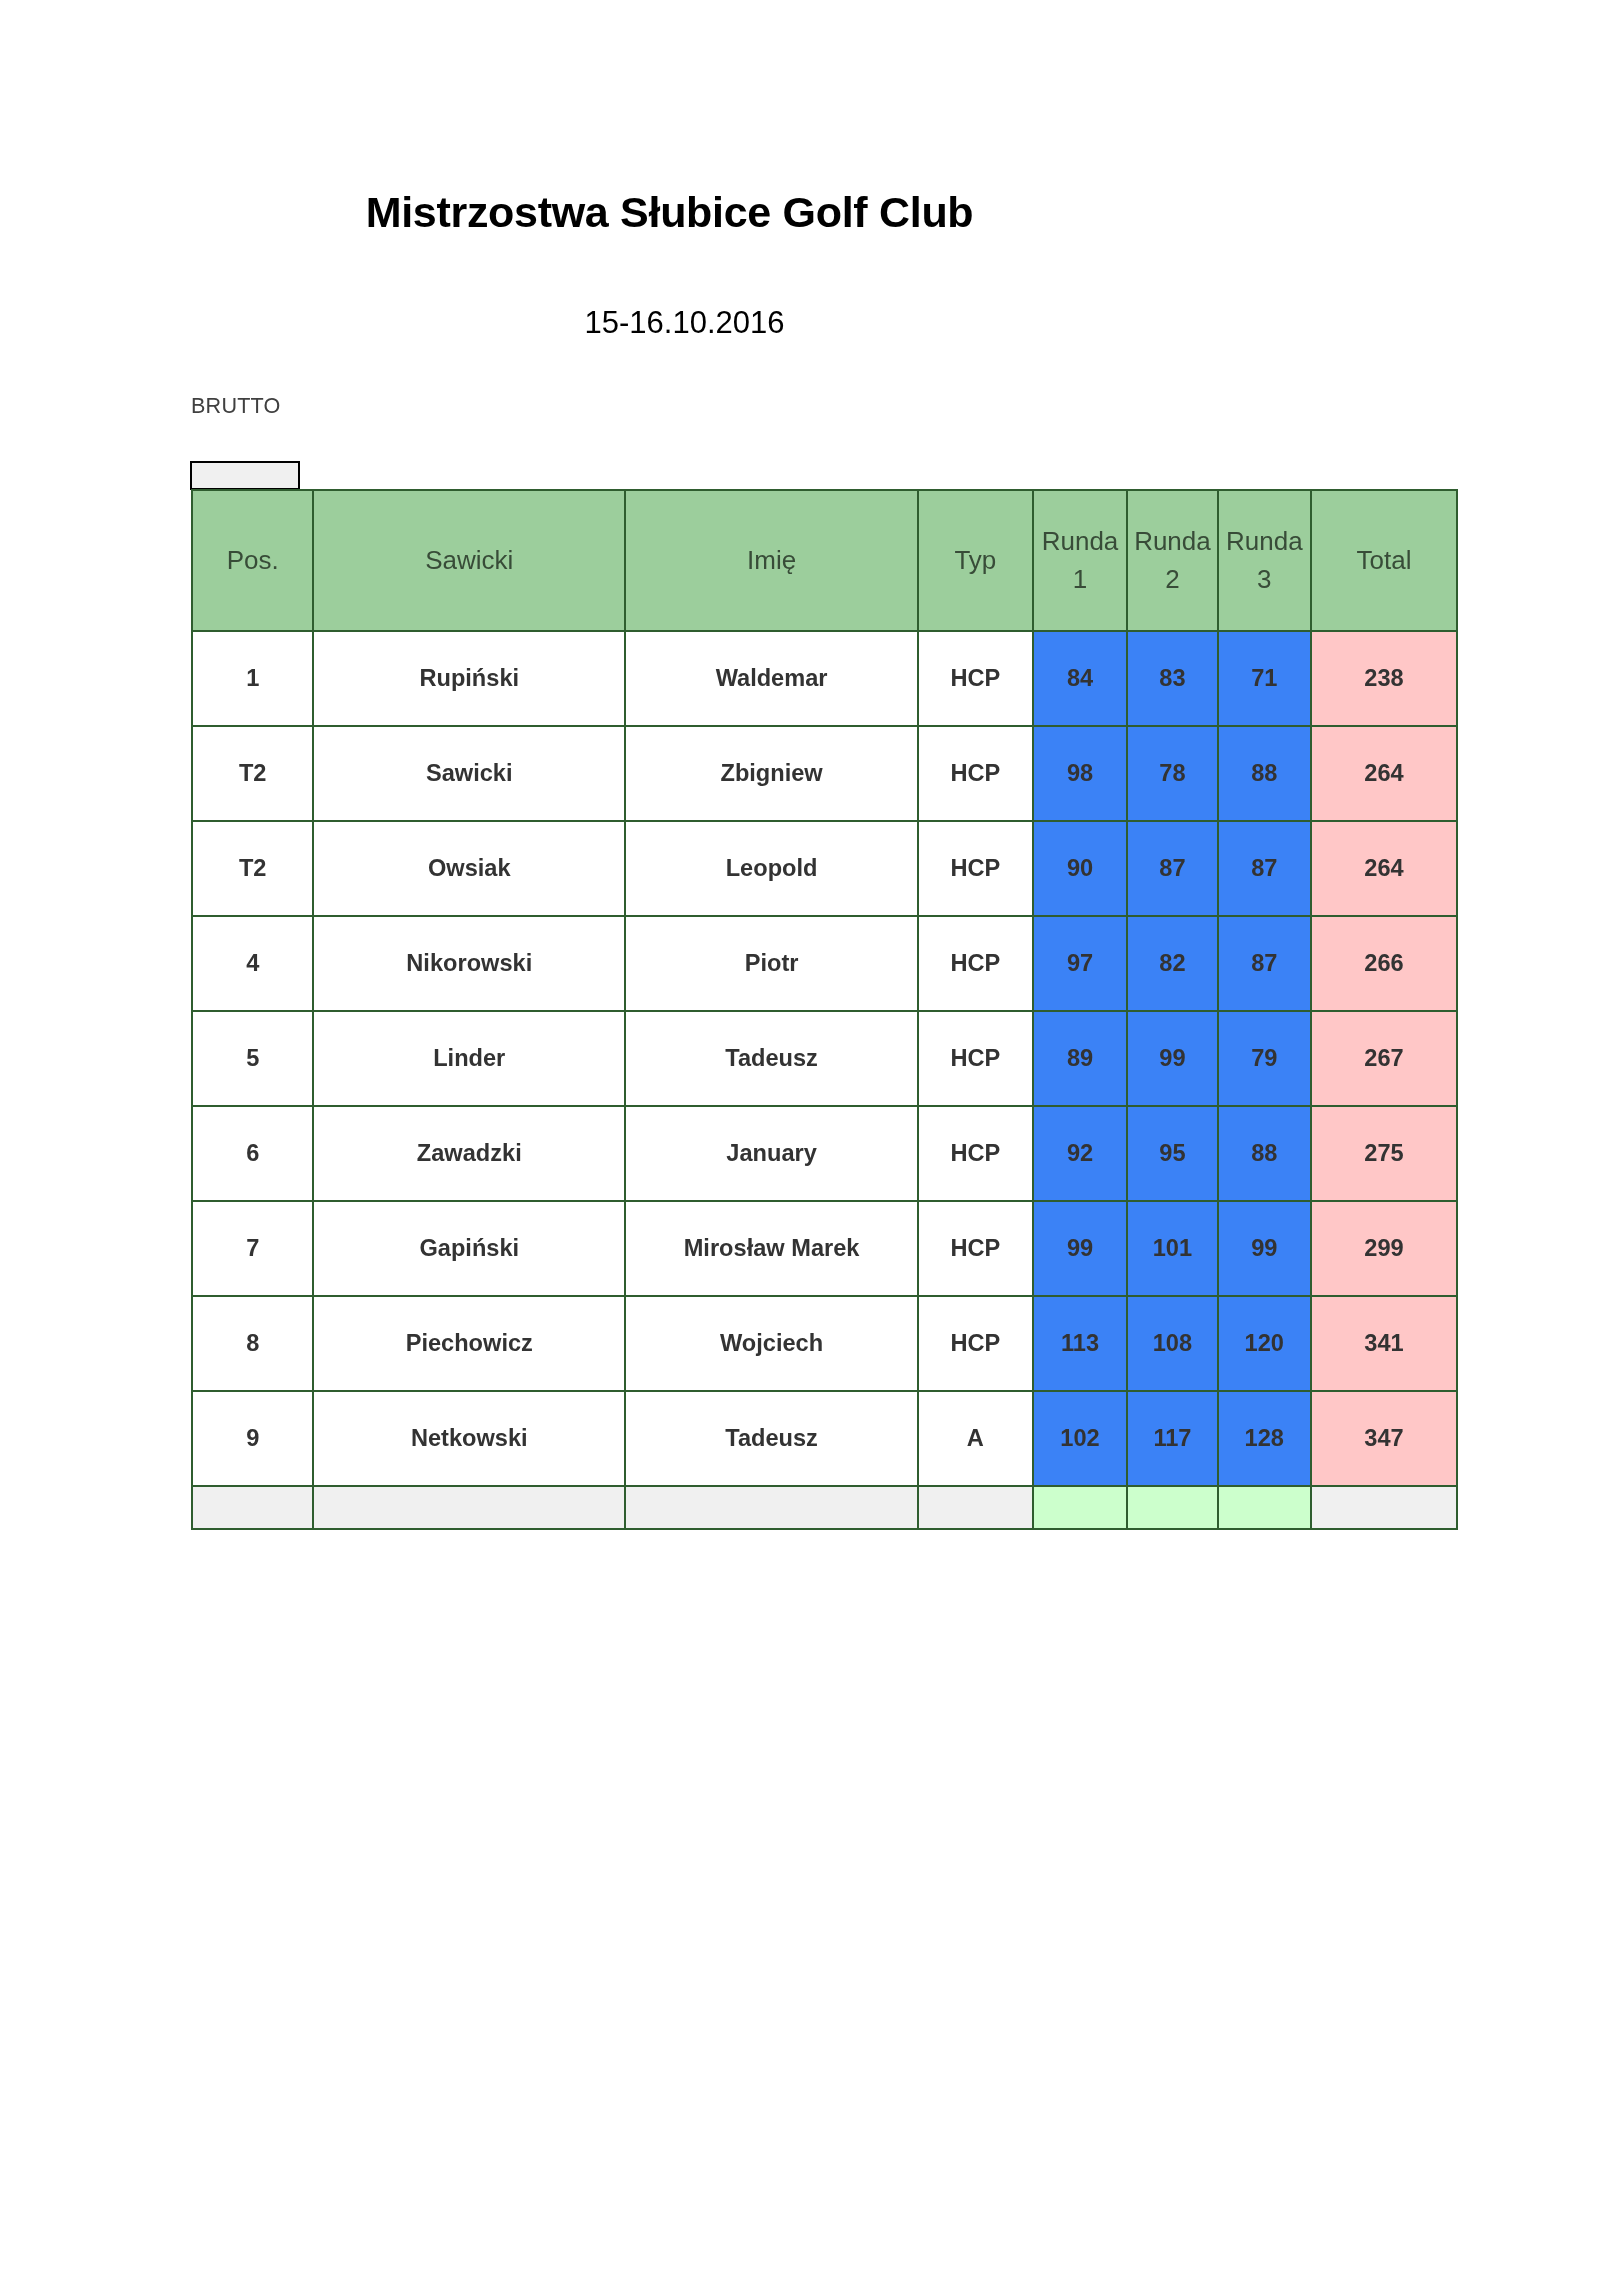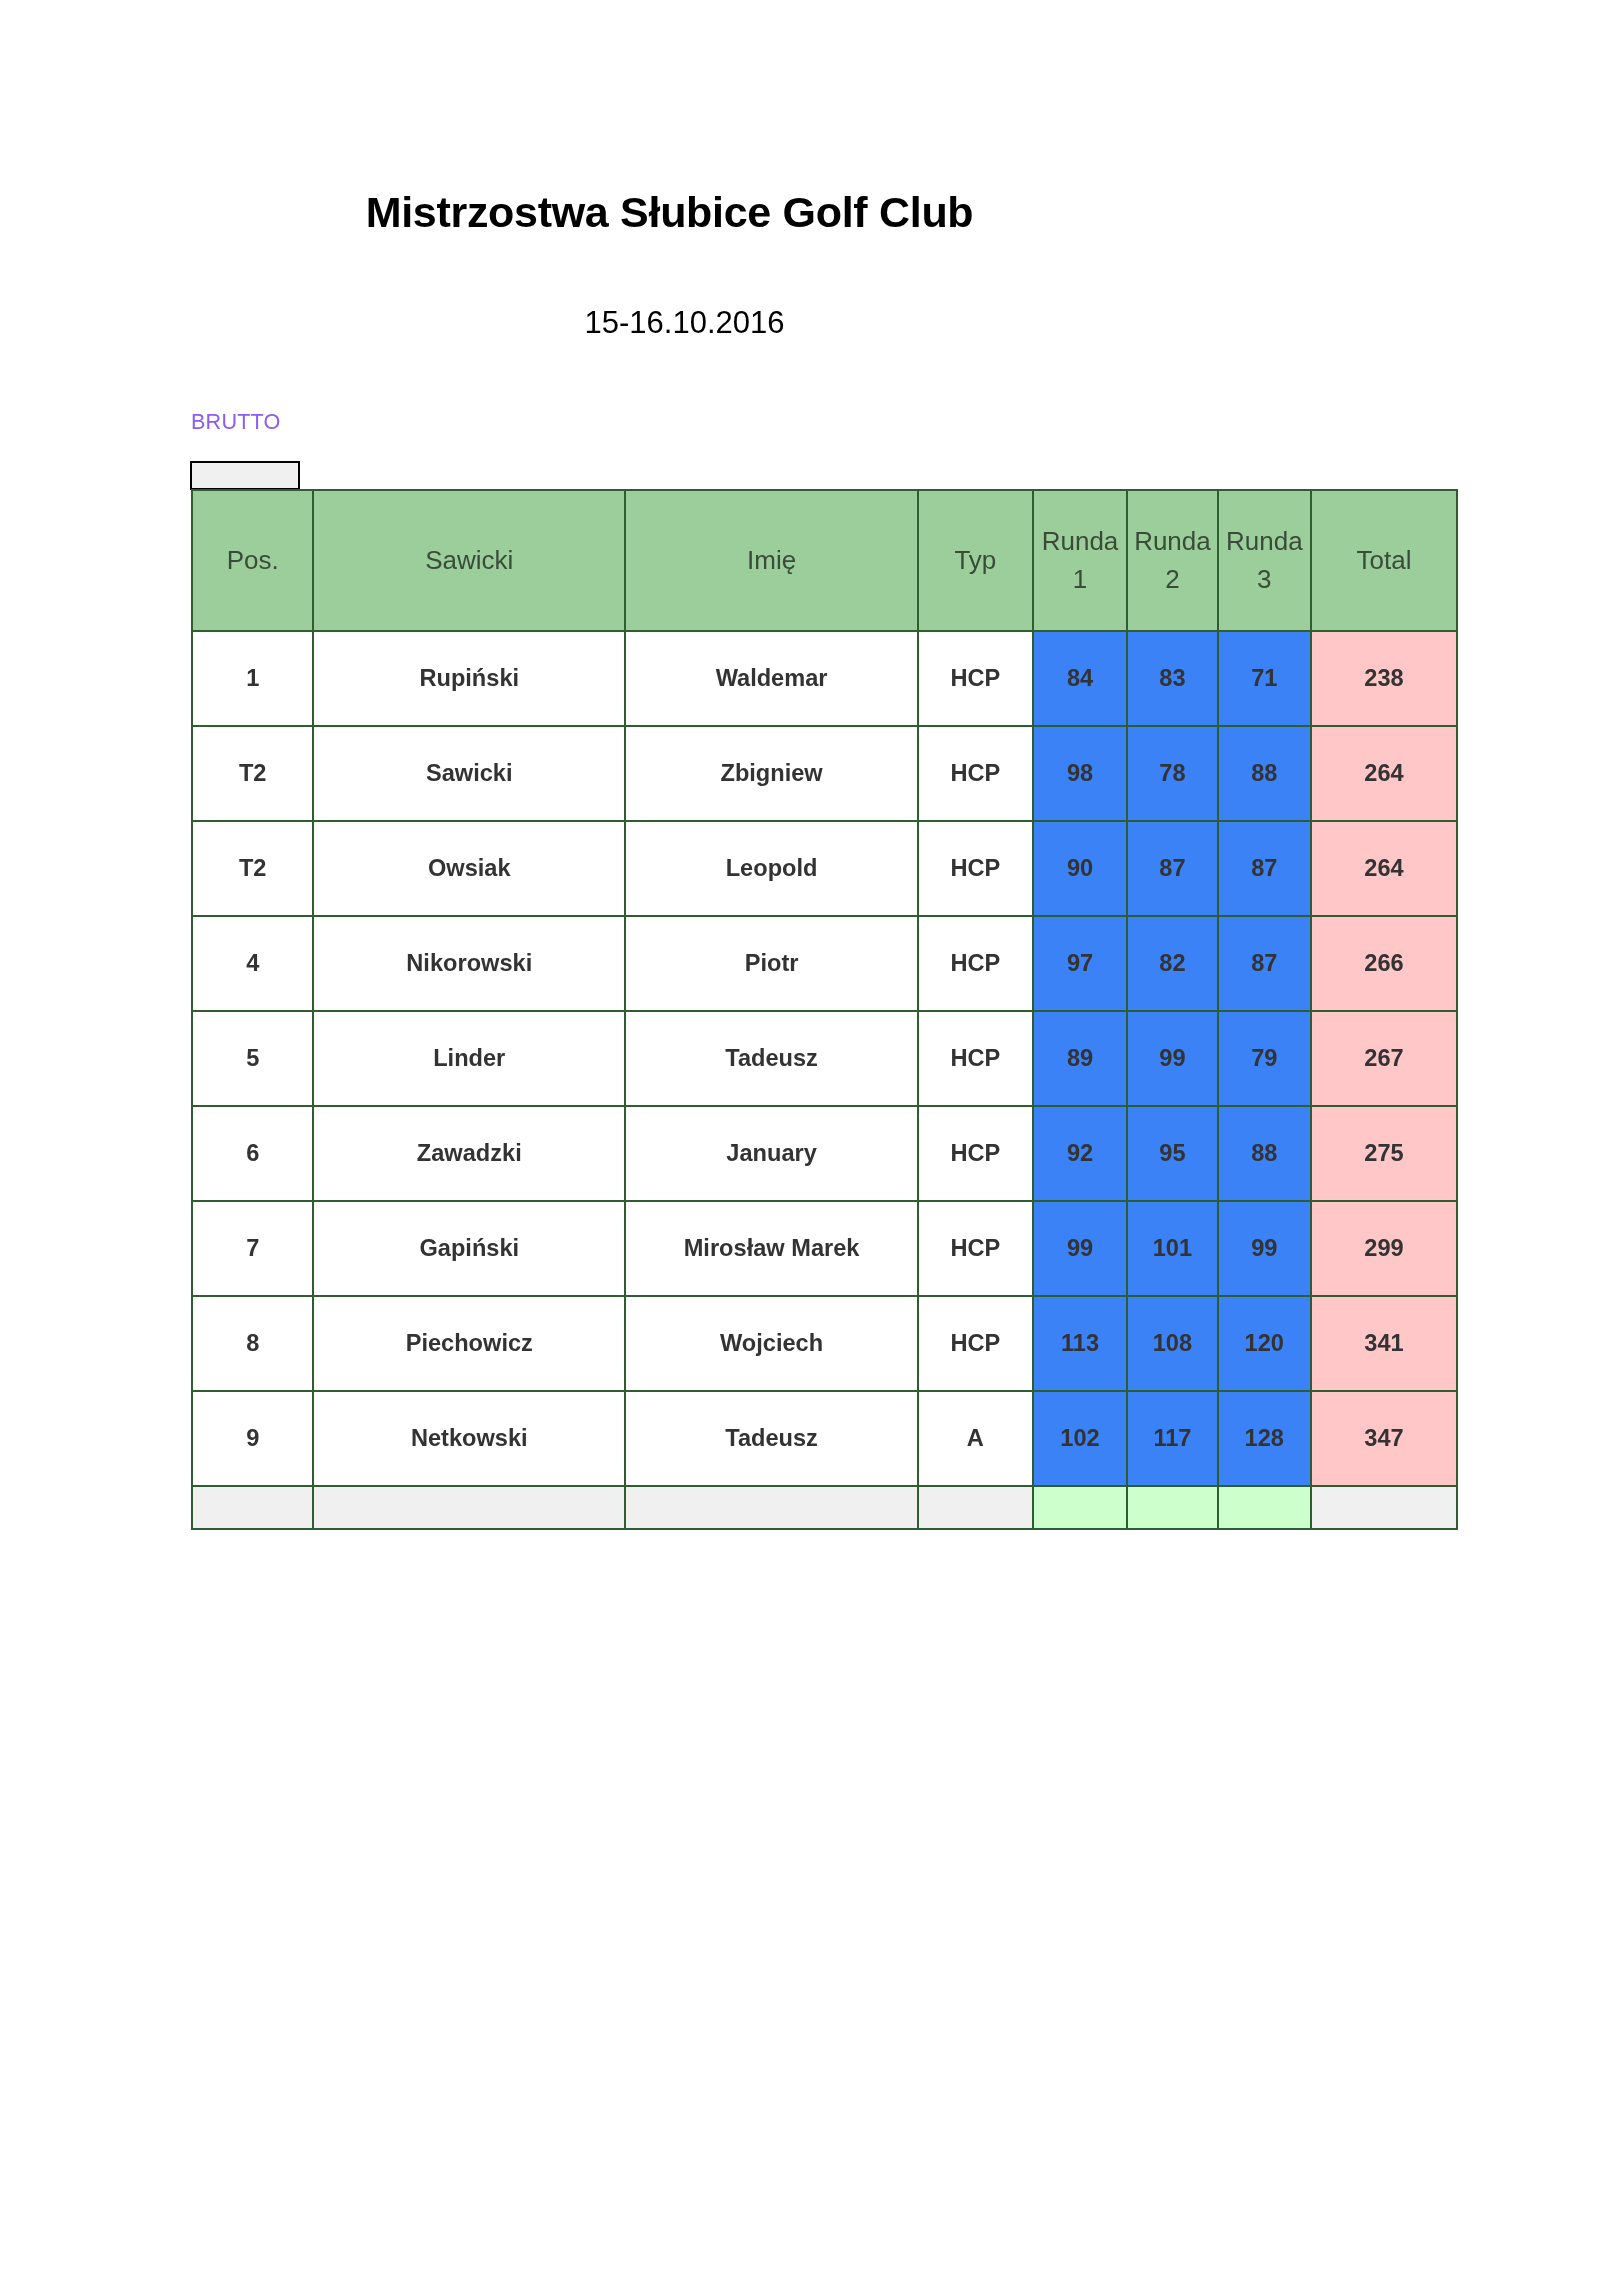--- a/index.html
+++ b/index.html
@@ -35,23 +35,23 @@
     width: 1369px;
     text-align: center;
     font-size: 31px;
     font-weight: normal;
     color: #000000;
     font-family: "Liberation Sans", sans-serif;
   }
   .section-label {
     position: absolute;
     left: 191px;
-    top: 409px;
+    top: 393px;
     font-size: 21.6px;
-    color: #8b5cf6;
+    color: #404040;
     font-family: "Liberation Sans", sans-serif;
     letter-spacing: 0.2px;
   }
 
   
   .stub-box {
     position: absolute;
     left: 190px;
     top: 461px;
     width: 110px;

